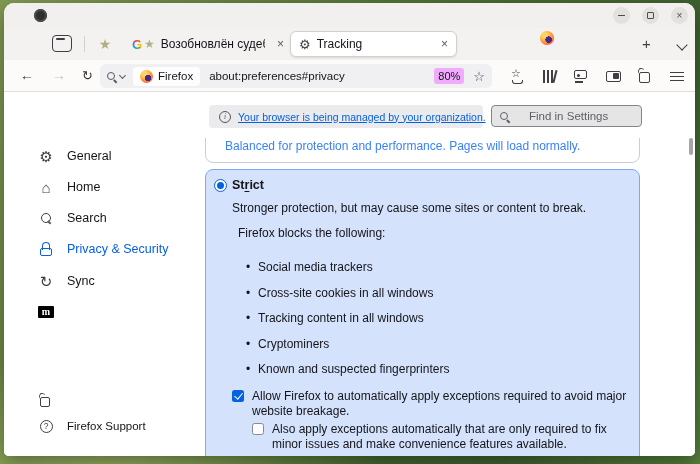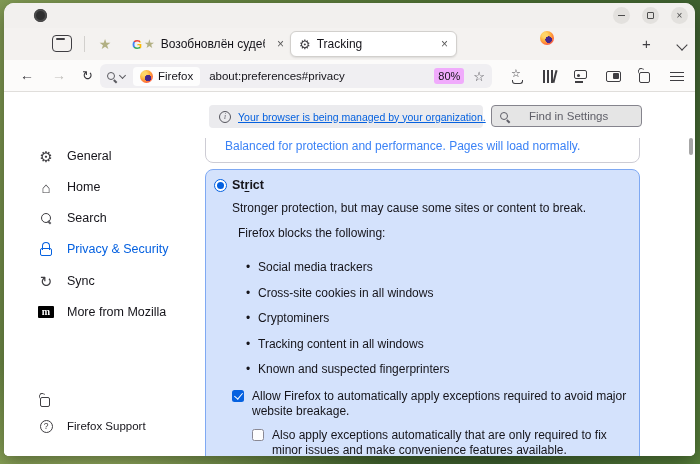--- a/index.html
+++ b/index.html
@@ -115,21 +115,21 @@
   .radio{position:absolute;left:8px;top:9px;width:13px;height:13px;border-radius:50%;border:1.6px solid #0561e0;background:#fff;display:flex;align-items:center;justify-content:center;}
   .radio .dot{width:7px;height:7px;border-radius:50%;background:#0561e0;}
   .strict-title{font-size:12.5px;font-weight:bold;color:#15141a;}
   .mnemo{text-decoration:underline;text-underline-offset:1.5px;}
   .strict-desc{margin-top:9px;font-size:12px;color:#15141a;}
   .blocks-heading{margin-top:11px;margin-left:6px;font-size:12px;color:#15141a;}
   .blocked-list{list-style:none;margin-top:21px;margin-left:14px;}
   .blocked-list li{position:relative;padding-left:12px;font-size:12px;color:#15141a;line-height:12px;margin-bottom:13.5px;}
   .blocked-list li::before{content:"•";position:absolute;left:0;top:0;}
   .cb-row{display:flex;gap:8px;margin-top:11px;align-items:flex-start;}
-  .cb-row.indent{margin-left:20px;margin-top:9px;}
+  .cb-row.indent{margin-left:20px;margin-top:3px;}
   .checkbox{width:12px;height:12px;border-radius:2.5px;flex:0 0 auto;margin-top:1px;position:relative;}
   .checkbox.checked{background:#0561e0;}
   .checkbox.checked::after{content:"";position:absolute;left:3.5px;top:1px;width:4px;height:7px;border-right:1.7px solid #fff;border-bottom:1.7px solid #fff;transform:rotate(40deg);}
   .checkbox.unchecked{background:#fdfdfd;border:1px solid #8a8994;}
   .cb-label{font-size:12px;color:#15141a;line-height:1.25;max-width:375px;}
   .reload-notice{margin:9px 0 0 -6px;width:408px;height:34px;background:#bed5fb;border-radius:4px;display:flex;align-items:center;gap:8px;padding:0 10px;}
   .notice-text{font-size:11.5px;color:#15141a;line-height:1.2;width:246px;}
 </style>
 </head>
 <body>
@@ -264,21 +264,20 @@
         <span>Privacy &amp; Security</span>
       </div>
       <div class="side-item" style="top:178px;">
         <span class="sicon">↻</span>
         <span>Sync</span>
       </div>
       <div class="side-item" style="top:209px;">
         <span class="sicon">
             <span class="moz-logo">m</span>
           </span>
-        <span>More from Mozilla</span>
       </div>
 
       <div class="side-item side-footer" style="top:298px;">
         <span class="sicon">
           <span class="ext-sm">
               <span class="ext-tail"></span>
               <span class="ext-box" style="width:10px;height:10px;"></span>
             </span>
         </span>
       </div>
@@ -312,22 +311,22 @@
         <div class="card-strict">
           <div class="radio">
               <div class="dot"></div>
             </div>
           <div class="strict-title"><span>St</span><span class="mnemo">r</span><span>ict</span></div>
           <div class="strict-desc">Stronger protection, but may cause some sites or content to break.</div>
           <div class="blocks-heading">Firefox blocks the following:</div>
           <ul class="blocked-list">
             <li>Social media trackers</li>
             <li>Cross-site cookies in all windows</li>
+            <li>Tracking content in all windows</li>
             <li>Cryptominers</li>
-            <li>Tracking content in all windows</li>
             <li>Known and suspected fingerprinters</li>
           </ul>
 
           <div class="cb-row">
             <span class="checkbox checked"></span>
             <span class="cb-label">Allow Firefox to automatically apply exceptions required to avoid major website breakage.</span>
           </div>
           <div class="cb-row indent">
             <span class="checkbox unchecked"></span>
             <span class="cb-label">Also apply exceptions automatically that are only required to fix minor issues and make convenience features available.</span>

